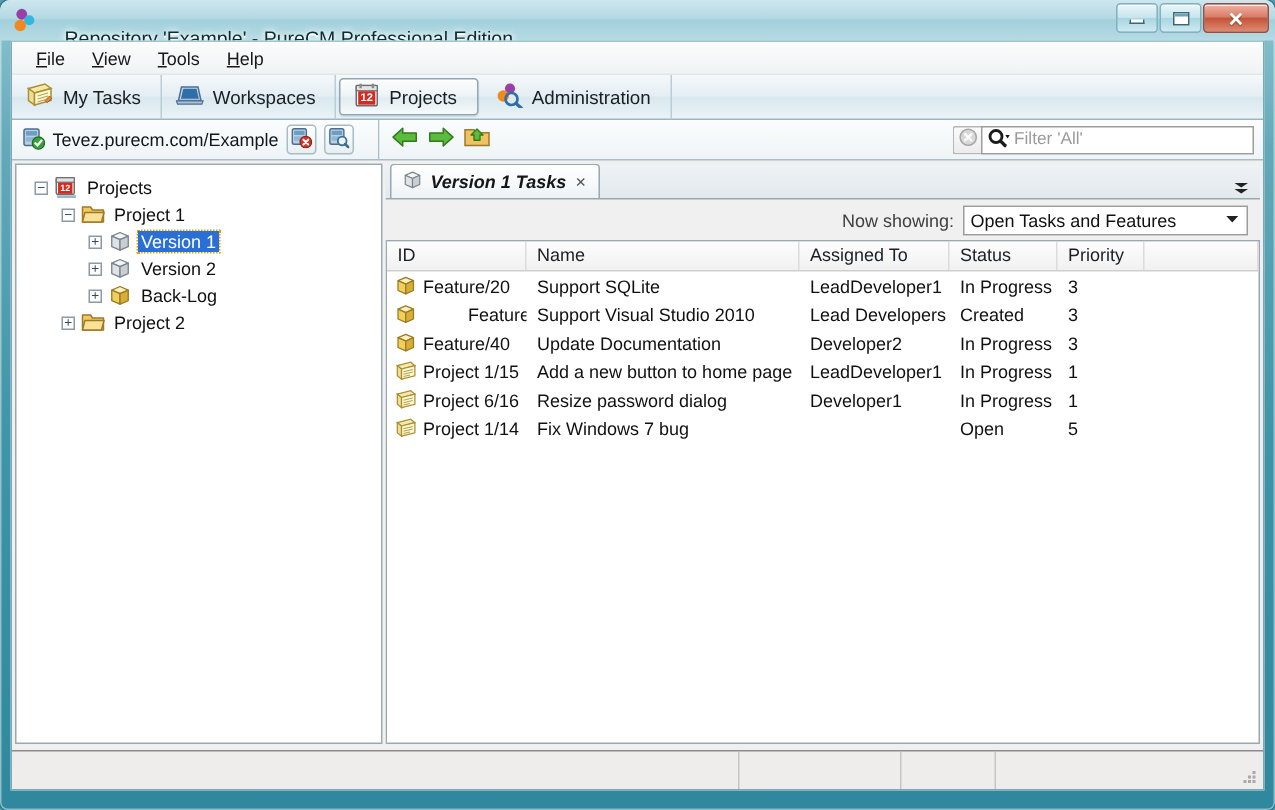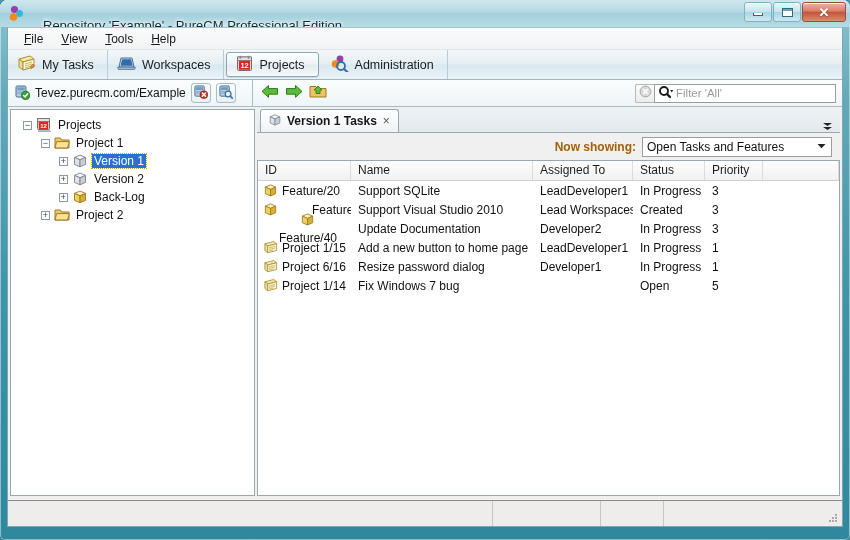--- a/index.html
+++ b/index.html
@@ -146,35 +146,36 @@
   .tw-icon { width:16px; height:16px; margin-right:4px; flex:none; }
   .tlabel { padding:0 2px; }
   .tlabel.sel { background:#2a6fd6; color:#fff; outline:1px dotted #d8a400; }
 
   
   .tabstrip {
     height:24px; display:flex; align-items:flex-end;
     border-bottom:1px solid #9aa9b0;
     background: linear-gradient(180deg,#eef2f5,#e2e9ed);
     position:relative;
+    font-style:italic;
   }
   .doctab {
     height:23px; display:flex; align-items:center; gap:5px;
     padding:0 7px 0 7px; margin-left:3px;
     border:1px solid #9aa9b0; border-bottom:none; border-radius:3px 3px 0 0;
     background: linear-gradient(180deg,#ffffff 0%,#f6f8fa 60%,#eef2f5 100%);
     font-size:12px; font-weight:bold; color:#15181b;
   }
   .tab-x { color:#555; font-size:12px; font-weight:normal; padding:0 1px; }
   .tab-overflow { margin-left:auto; padding-right:7px; color:#333; font-size:10px; line-height:8px; text-align:center; }
 
   
   .showbar { height:27px; display:flex; align-items:center; justify-content:flex-end; gap:6px; padding-right:8px;
     background:#f0f0f0; }
-  .showlabel { font-size:12px; font-weight:bold; color:#a16207; }
+  .showlabel { font-size:12px; font-weight:normal; color:#404040; }
   .combo {
     width:190px; height:20px; border:1px solid #9d9d9d; background:#fff;
     display:flex; align-items:center; padding-left:4px; font-size:12px; color:#111;
   }
   .combo .arr { margin-left:auto; margin-right:5px; font-size:8px; color:#333; }
 
   
   .gridwrap { flex:1; background:#fff; border:1px solid #9aa9b0; overflow:hidden; position:relative; }
   .ghead { display:flex; height:20px; background: linear-gradient(180deg,#fdfdfd,#f1f1f1); border-bottom:1px solid #cfcfcf; }
   .gh {
@@ -507,27 +508,27 @@
               <div class="grow">
                 <div class="gc" style="width: 93px; gap: 34px;">
                   <span class="ic"><svg width="15" height="15" viewBox="0 0 16 16">
                       <path d="M2.5 4.4 L8 2 L13.5 4.4 L8 6.8 Z" fill="#fdf0bc" stroke="#9a7c22" stroke-width="0.9" stroke-linejoin="round"></path>
                       <path d="M2.5 4.4 L2.5 11.4 L8 13.8 L8 6.8 Z" fill="#f0cf5c" stroke="#9a7c22" stroke-width="0.9" stroke-linejoin="round"></path>
                       <path d="M13.5 4.4 L13.5 11.4 L8 13.8 L8 6.8 Z" fill="#d9ae37" stroke="#9a7c22" stroke-width="0.9" stroke-linejoin="round"></path>
                     </svg></span>
                   <span>Feature/21</span>
                 </div>
                 <div class="gc" style="width: 182px;">Support Visual Studio 2010</div>
-                <div class="gc" style="width: 100px;">Lead Workspaces</div>
+                <div class="gc" style="width: 100px;">Lead Developers</div>
                 <div class="gc" style="width: 72px;">Created</div>
                 <div class="gc" style="width: 58px;">3</div>
                 <div class="gc" style="flex: 1 1 0%;"></div>
               </div>
               <div class="grow">
-                <div class="gc" style="width: 93px; flex-direction: column;">
+                <div class="gc" style="width: 93px;">
                   <span class="ic"><svg width="15" height="15" viewBox="0 0 16 16">
                       <path d="M2.5 4.4 L8 2 L13.5 4.4 L8 6.8 Z" fill="#fdf0bc" stroke="#9a7c22" stroke-width="0.9" stroke-linejoin="round"></path>
                       <path d="M2.5 4.4 L2.5 11.4 L8 13.8 L8 6.8 Z" fill="#f0cf5c" stroke="#9a7c22" stroke-width="0.9" stroke-linejoin="round"></path>
                       <path d="M13.5 4.4 L13.5 11.4 L8 13.8 L8 6.8 Z" fill="#d9ae37" stroke="#9a7c22" stroke-width="0.9" stroke-linejoin="round"></path>
                     </svg></span>
                   <span>Feature/40</span>
                 </div>
                 <div class="gc" style="width: 182px;">Update Documentation</div>
                 <div class="gc" style="width: 100px;">Developer2</div>
                 <div class="gc" style="width: 72px;">In Progress</div>

